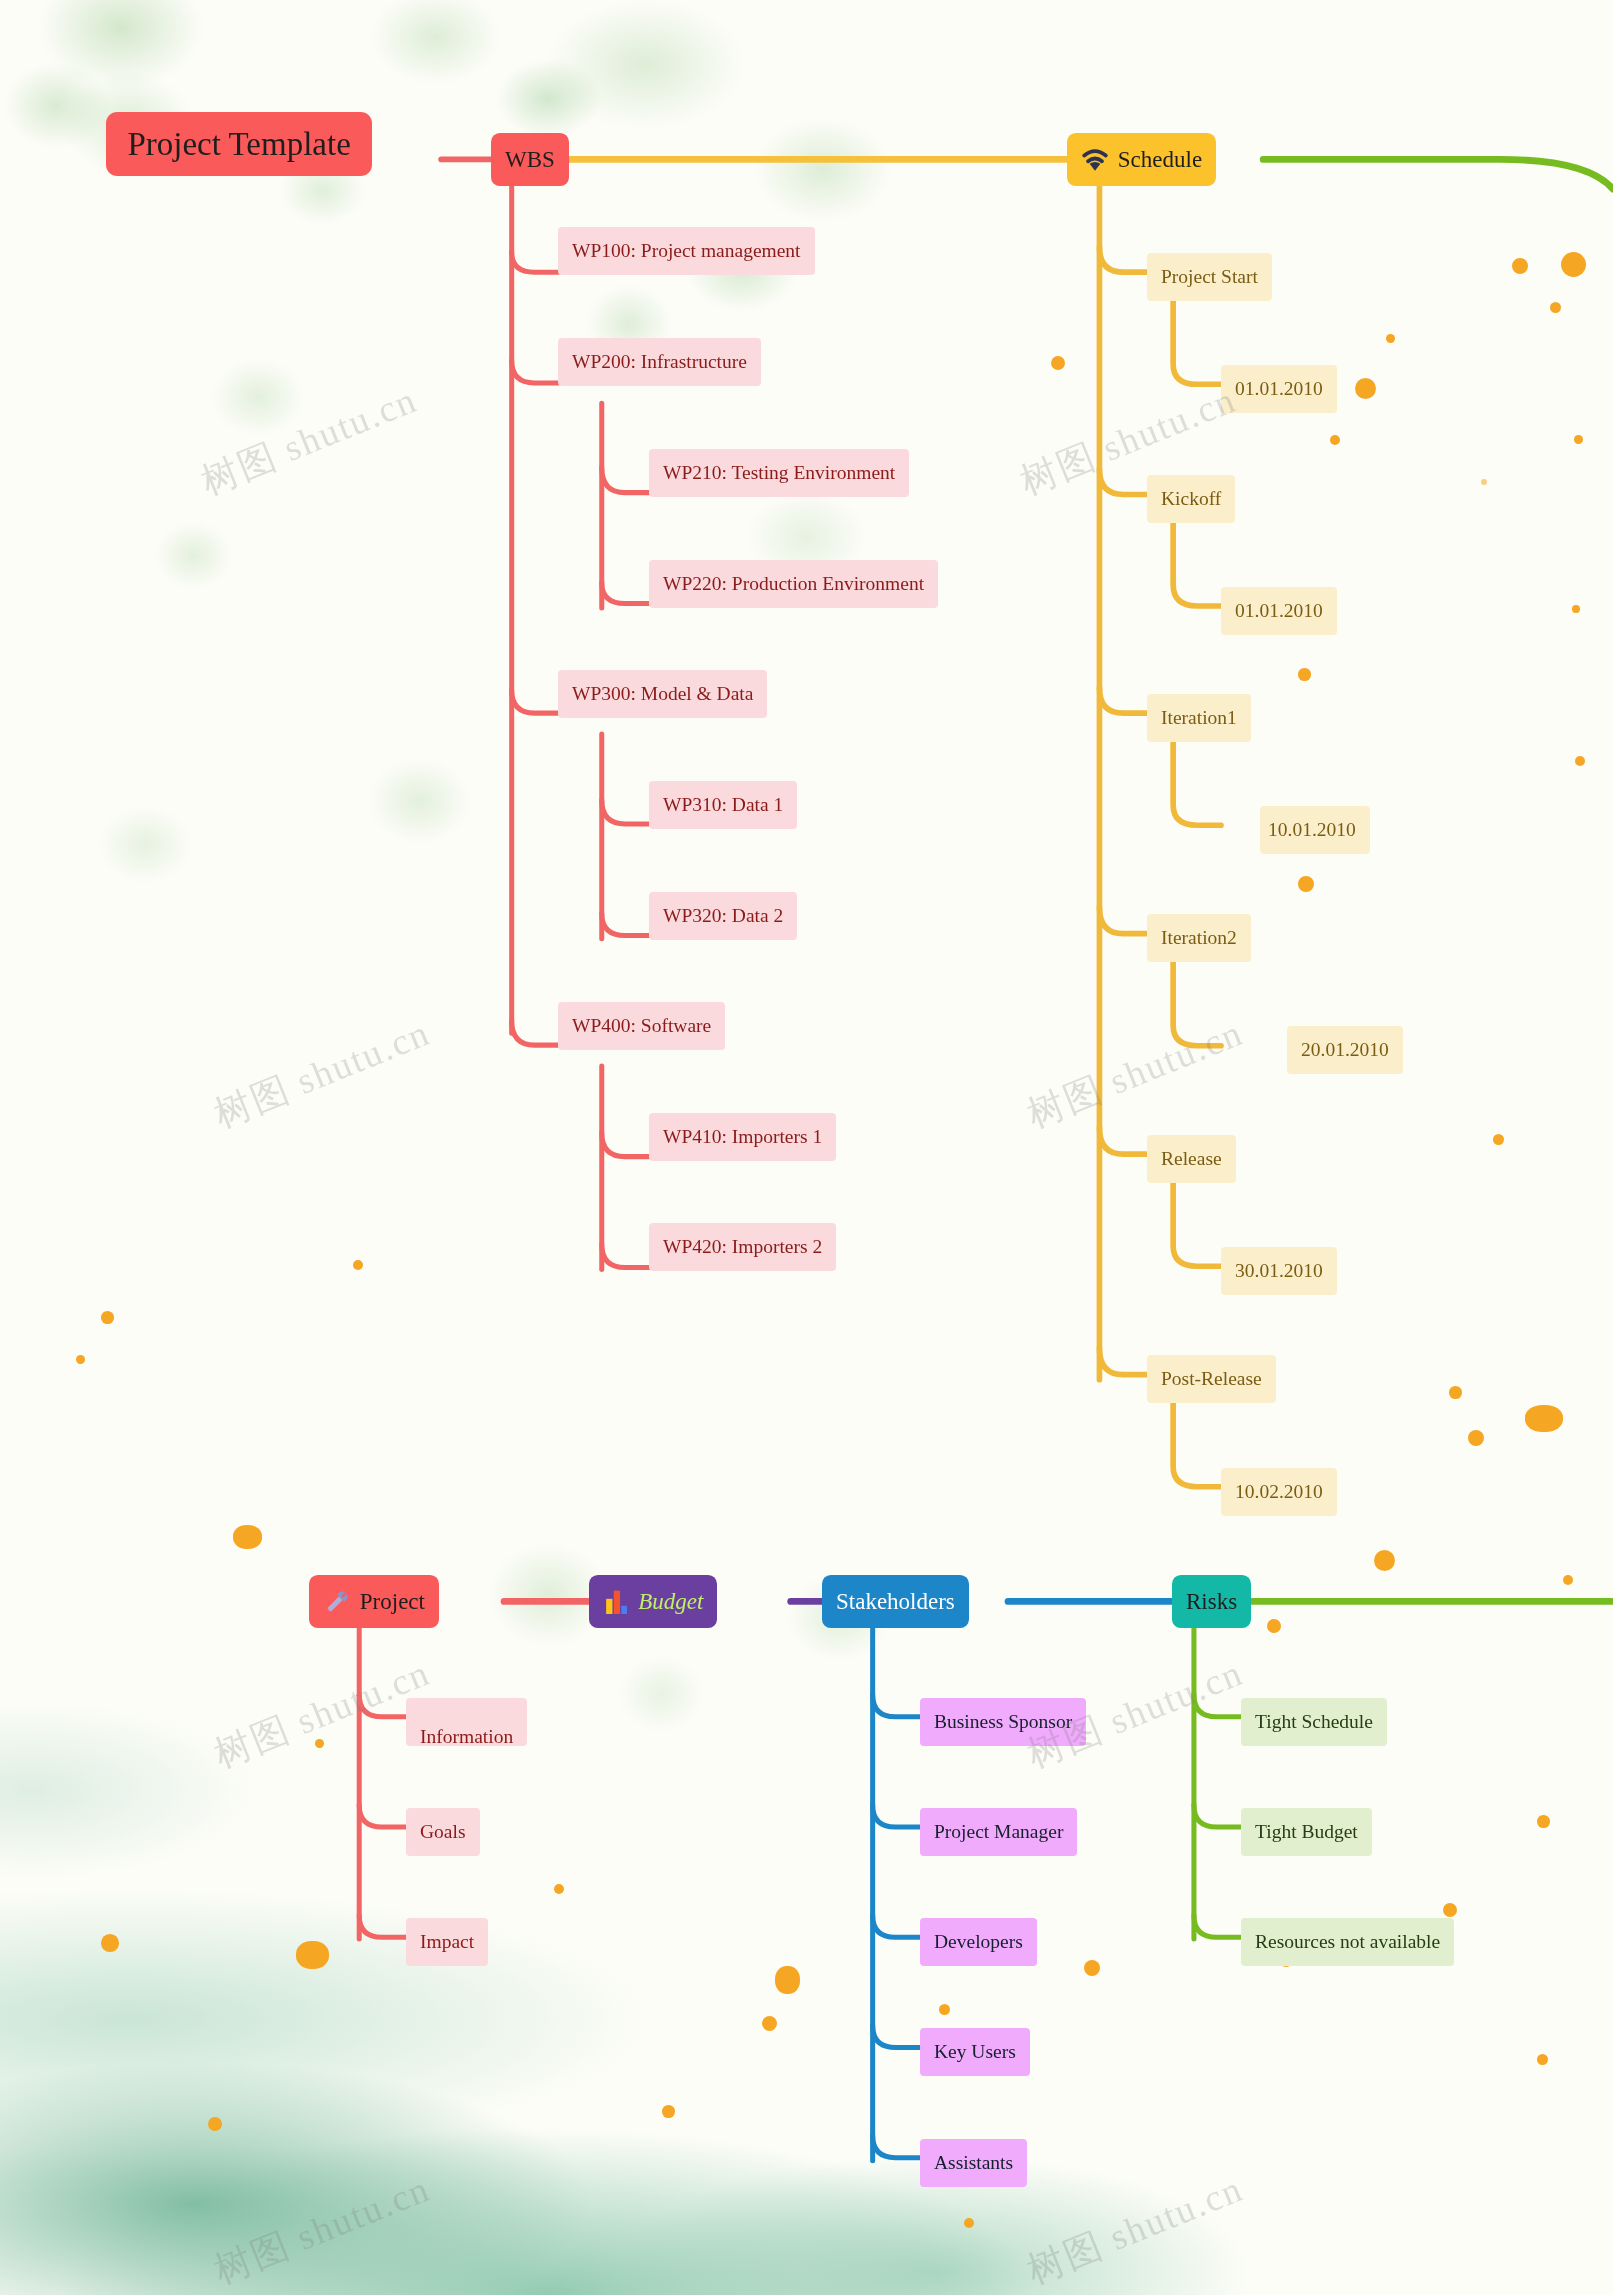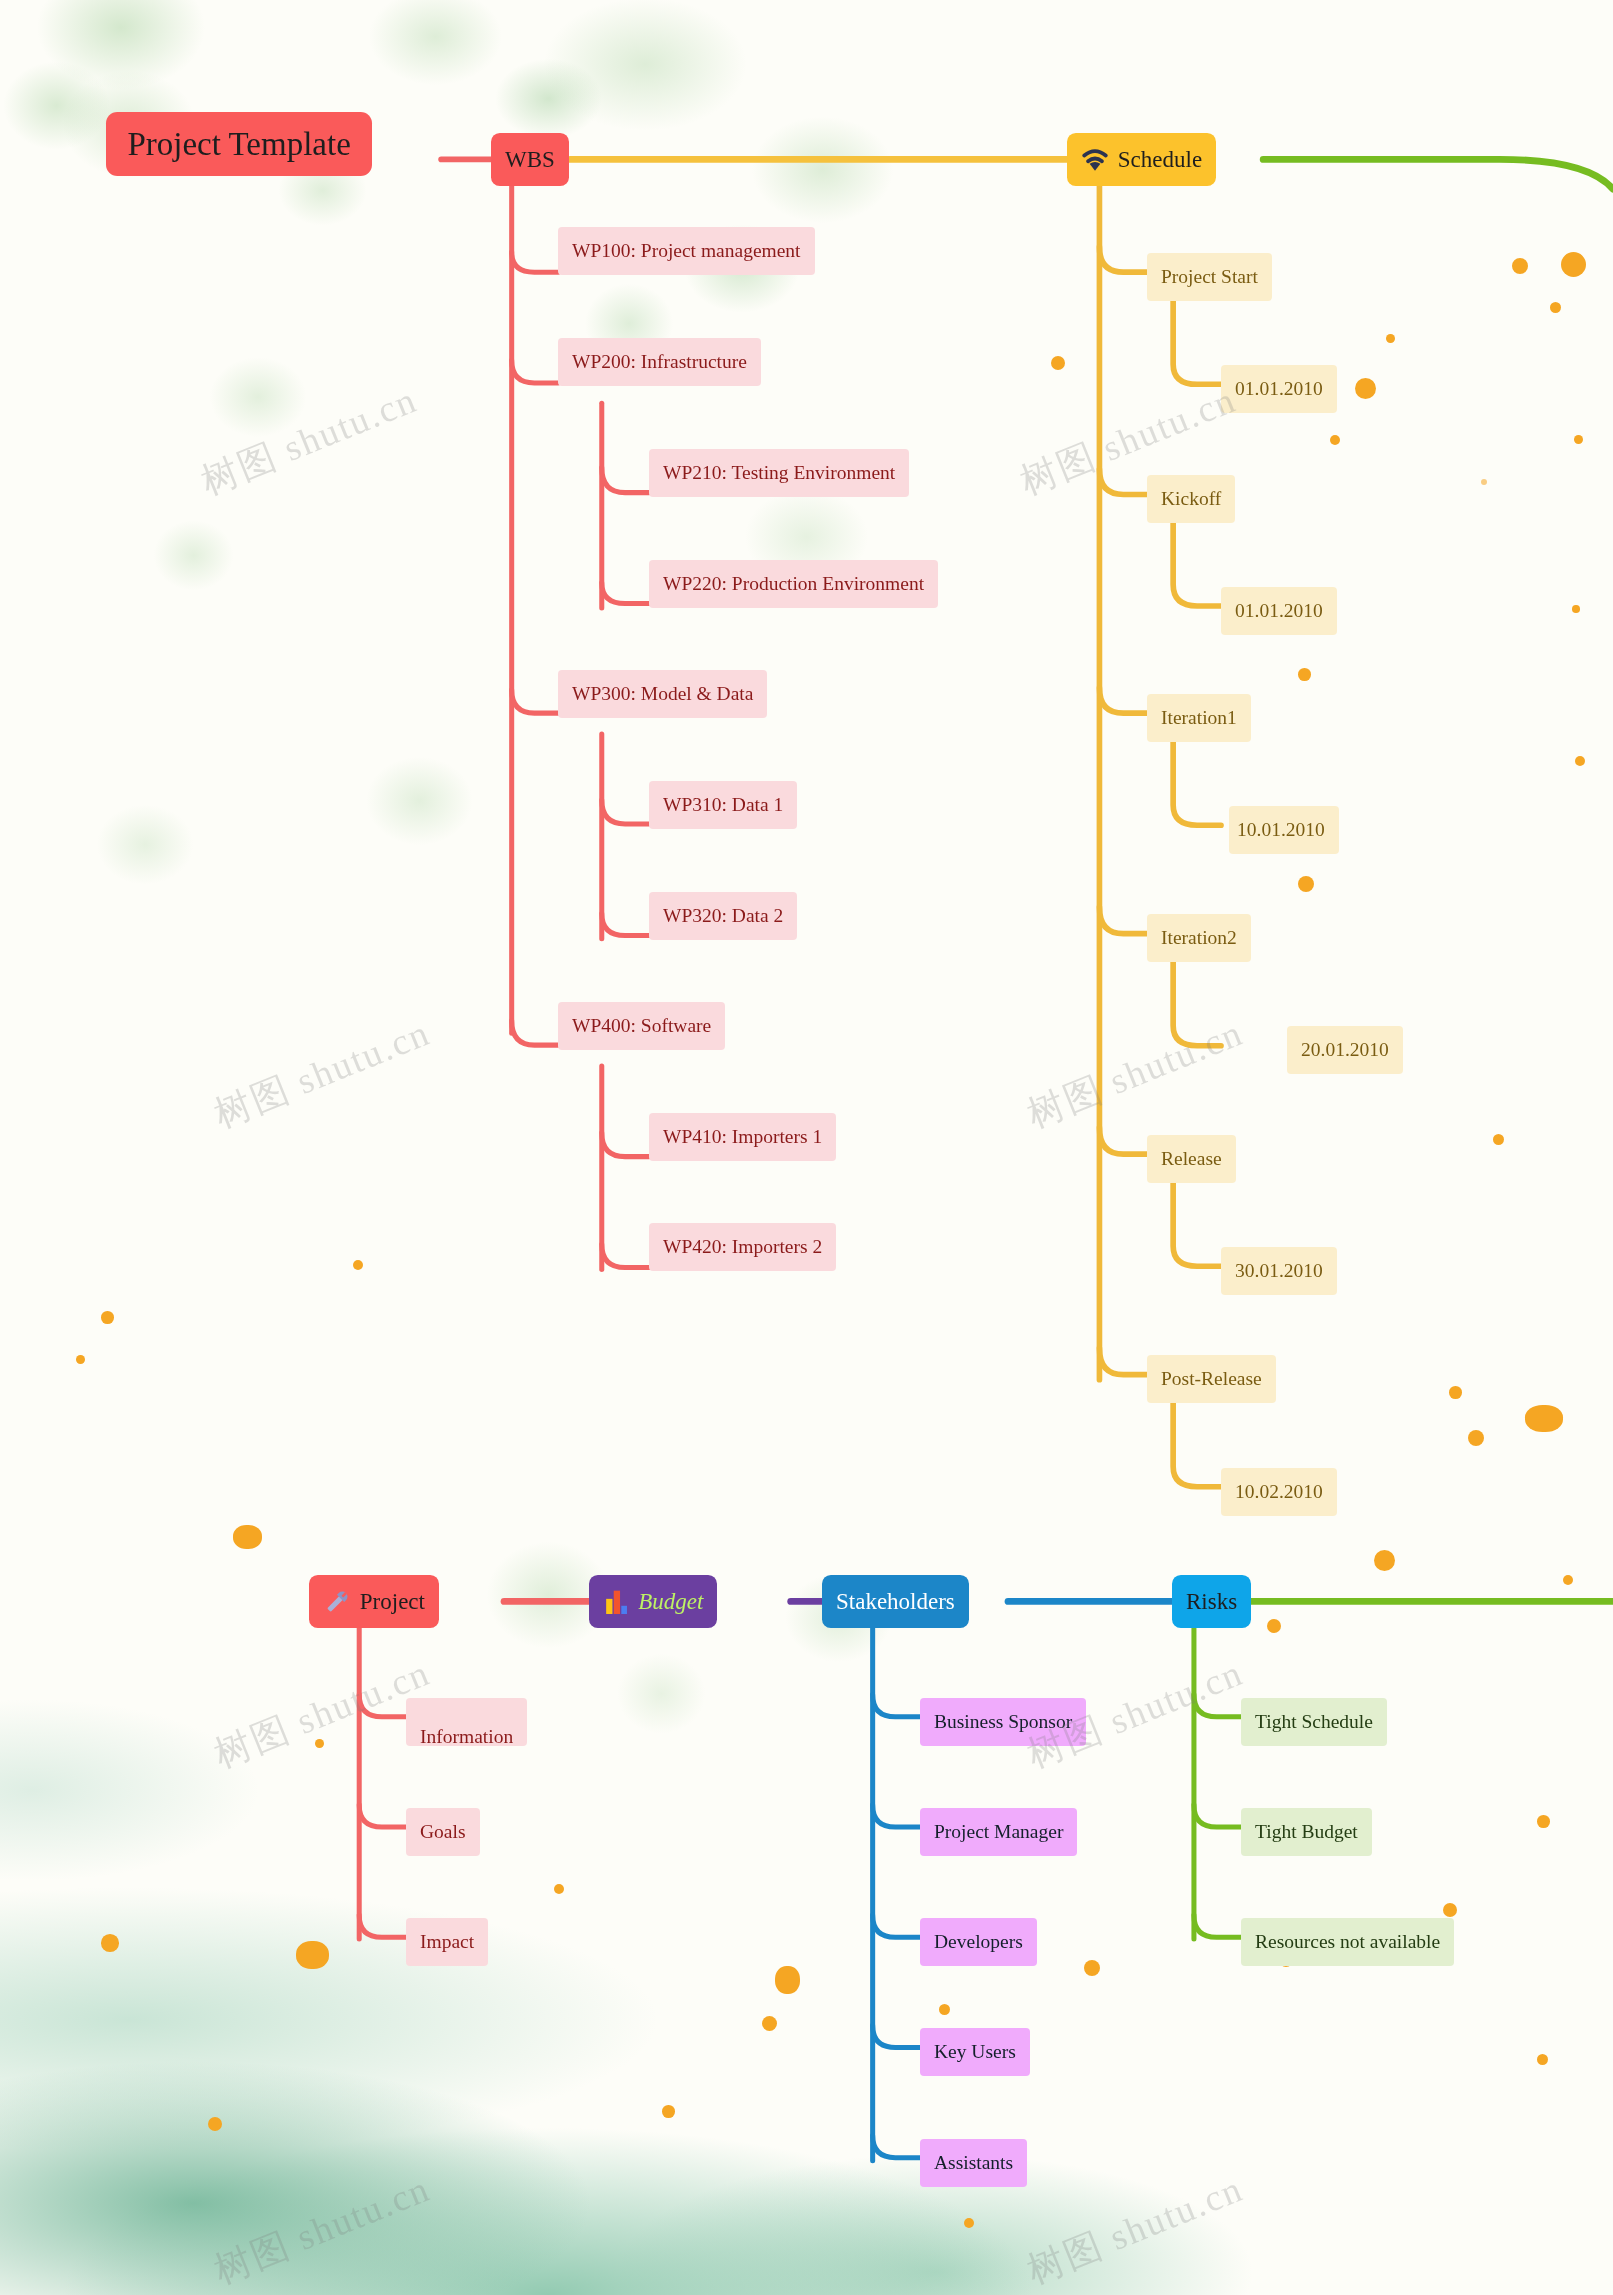--- a/index.html
+++ b/index.html
@@ -76,21 +76,21 @@
     font-size:33px;color:#1e1e1e;
   }
   .node.lvl1{
     border-radius:8.8px;height:53px;padding:0 14px;
     font-size:23px;
   }
   .node.lvl1.red{background:#fa5a5a;color:#1e1e1e;}
   .node.lvl1.amber{background:#fcc22c;color:#1e1e1e;}
   .node.lvl1.purple{background:#6b3fa0;color:#bef264;font-style:italic;}
   .node.lvl1.blue{background:#1c86c8;color:#ffffff;}
-  .node.lvl1.green{background:#0ea5e9;color:#1e1e1e;}
+  .node.lvl1.green{background:#14b8a6;color:#1e1e1e;}
   .node.leaf{
     border-radius:4px;height:48px;padding:0 14px;font-size:19.5px;
   }
   .node.leaf.pink{background:#fadadd;color:#8b1a1a;}
   .node.leaf.cream{background:#fbeecb;color:#7a5c12;}
   .node.leaf.ice{background:#f0abfc;color:#14202b;}
   .node.leaf.mint{background:#e2efcf;color:#243d13;}
   .icon{display:inline-flex;align-items:center;justify-content:center;margin-right:8.8px;flex:0 0 auto;}
   #watermarks{position:absolute;inset:0;}
 </style>
@@ -277,21 +277,21 @@
   <div class="node leaf cream" style="left:1147px;top:475px;">
     <span class="lbl">Kickoff</span>
   </div>
   <div class="node leaf cream" style="left:1221px;top:587px;">
     <span class="lbl">01.01.2010</span>
   </div>
 
   <div class="node leaf cream" style="left:1147px;top:694px;">
     <span class="lbl">Iteration1</span>
   </div>
-  <div class="node leaf cream" style="left:1229px;top:806px;padding-left:8px;">
+  <div class="node leaf cream" style="left:1260px;top:806px;padding-left:8px;">
     <span class="lbl">10.01.2010</span>
   </div>
 
   <div class="node leaf cream" style="left:1147px;top:914px;">
     <span class="lbl">Iteration2</span>
   </div>
   <div class="node leaf cream" style="left:1287px;top:1026px;">
     <span class="lbl">20.01.2010</span>
   </div>
 

